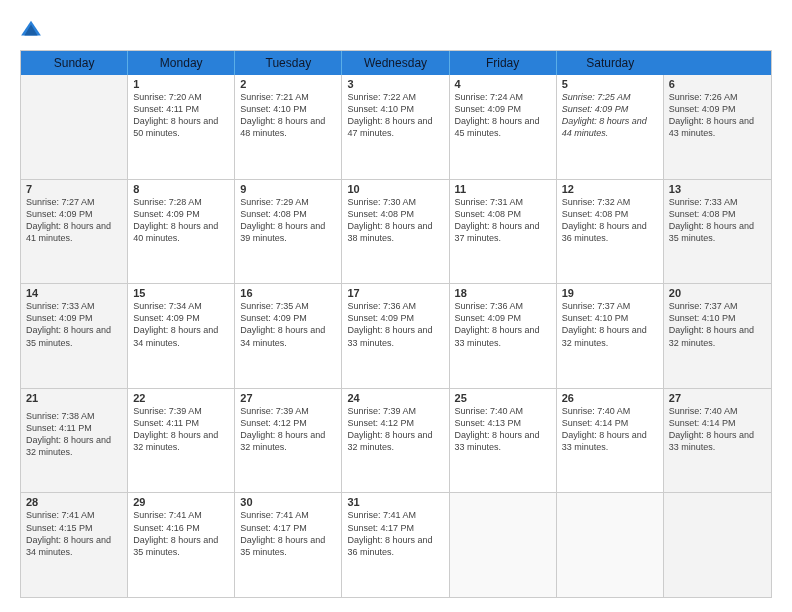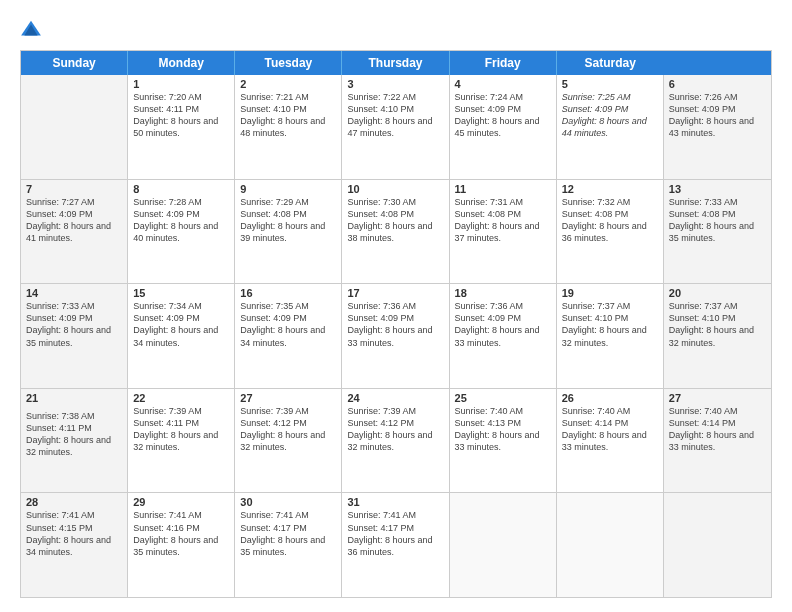--- a/index.html
+++ b/index.html
@@ -65,23 +65,23 @@
       display: flex;
       flex-direction: column;
       border: 1px solid #ccc;
     }
     .cal-header {
       display: grid;
       grid-template-columns: repeat(7, 1fr);
       background: #2980d9;
     }
     .cal-header-cell {
-      color: #ffffff;
+      color: #0f172a;
       font-size: 12px;
-      font-weight: bold;
+      font-weight: normal;
       text-align: center;
       padding: 5px 2px;
       border-right: 1px solid #5aaee8;
     }
     .cal-header-cell:last-child { border-right: none; }
     .cal-body {
       flex: 1;
       display: flex;
       flex-direction: column;
     }
@@ -135,21 +135,21 @@
       <div class="month-title"></div>
       <div class="subtitle"></div>
     </div>
   </div>
 
   <div class="calendar">
     <div class="cal-header" id="cal-header">
         <div class="cal-header-cell">Sunday</div>
         <div class="cal-header-cell">Monday</div>
         <div class="cal-header-cell">Tuesday</div>
-        <div class="cal-header-cell">Thursday</div>
+        <div class="cal-header-cell">Wednesday</div>
         <div class="cal-header-cell">Friday</div>
         <div class="cal-header-cell">Saturday</div>
       </div>
     <div class="cal-body" id="cal-body">
         <div class="cal-row">
           <div class="cal-cell empty shaded"></div>
           <div class="cal-cell">
             <span class="day-num">1</span>
             <div class="cell-text" style="white-space: pre-line;">Sunrise: 7:20 AM
 Sunset: 4:11 PM

